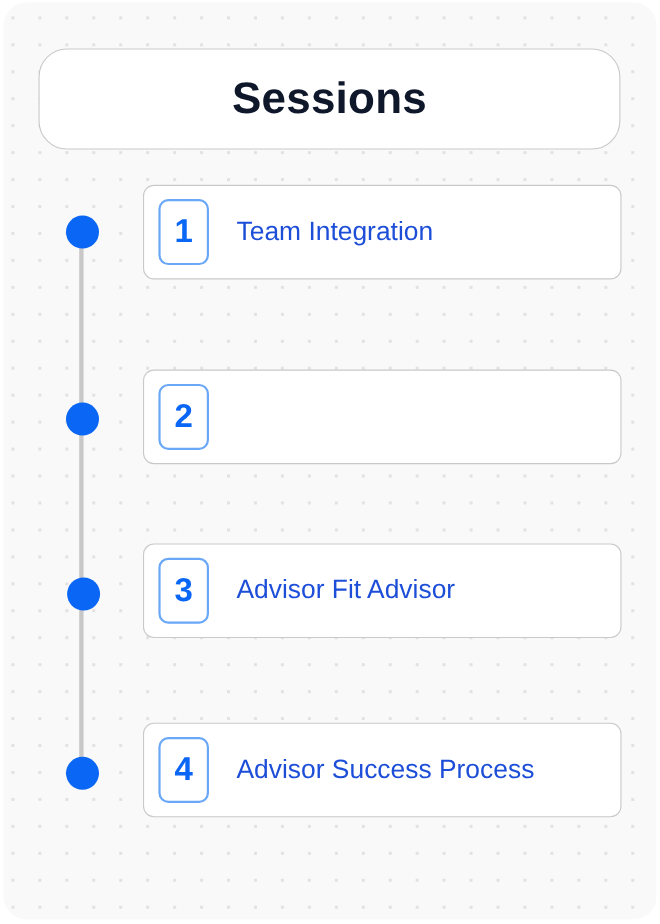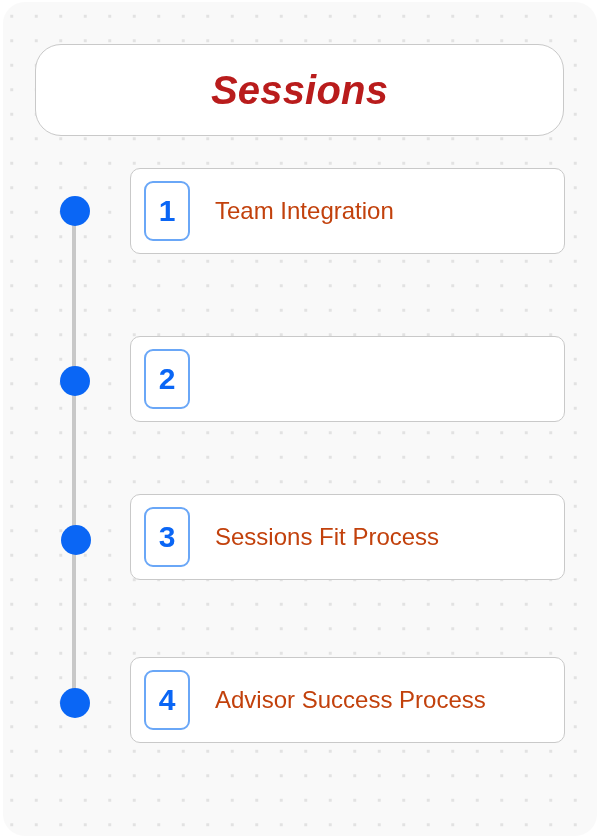--- a/index.html
+++ b/index.html
@@ -11,41 +11,41 @@
     background-color: #f9f9f9;
     background-image: radial-gradient(circle, #e2e2e2 1.4px, transparent 1.6px);
     background-size: 24.5px 24.5px;
     background-position: 21px 2px;
   }
   .header {
     position: absolute; left: 35px; top: 44px; width: 529px; height: 92px;
     background: #ffffff; border: 1.5px solid #c9c9c9; border-radius: 26px;
     box-sizing: border-box; display: flex; align-items: center; justify-content: center;
   }
-  .header-title { color: #b91c1c; font-weight: bold; font-size: 40px; letter-spacing: 0.2px; font-style: italic; }
+  .header-title { color: #0f172a; font-weight: bold; font-size: 40px; letter-spacing: 0.2px; }
   .timeline-line {
     position: absolute; left: 72px; top: 210px; width: 4px; height: 492px;
     background: #c8c8c8; border-radius: 2px;
   }
   .dot {
     position: absolute; width: 30px; height: 30px; border-radius: 50%;
     background: #0a66f5;
   }
   .card {
     position: absolute; left: 130px; width: 435px; height: 86px;
     background: #ffffff; border: 1.5px solid #c9c9c9; border-radius: 10px;
     box-sizing: border-box; display: flex; align-items: center;
   }
   .badge {
     margin-left: 13px; width: 46px; height: 60px; box-sizing: border-box;
     border: 2px solid #6aa7f7; border-radius: 9px;
     display: flex; align-items: center; justify-content: center;
     color: #0a66f5; font-weight: bold; font-size: 30px;
   }
-  .card-label { margin-left: 25px; color: #c2410c; font-size: 24px; }
+  .card-label { margin-left: 25px; color: #1d4ed8; font-size: 24px; }
 </style>
 </head>
 <body>
 
 <div class="panel"></div>
 
 <div class="header">
   <span class="header-title">Sessions</span>
 </div>
 
@@ -60,19 +60,19 @@
   <div class="badge">1</div>
   <span class="card-label">Team Integration</span>
 </div>
 
 <div class="card" style="top:336px;">
   <div class="badge">2</div>
 </div>
 
 <div class="card" style="top:494px;">
   <div class="badge">3</div>
-  <span class="card-label">Sessions Fit Process</span>
+  <span class="card-label">Advisor Fit Advisor</span>
 </div>
 
 <div class="card" style="top:657px;">
   <div class="badge">4</div>
   <span class="card-label">Advisor Success Process</span>
 </div>
 
 </body></html>

